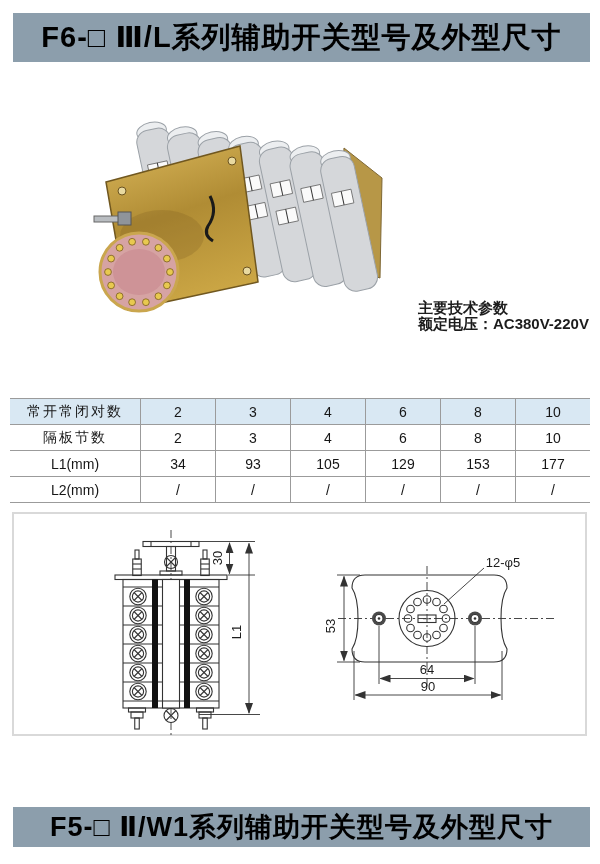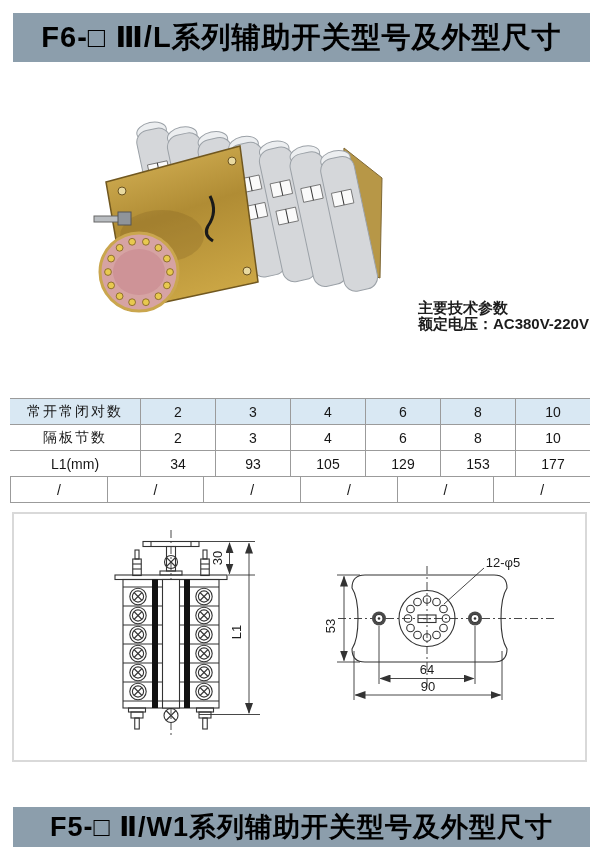--- a/index.html
+++ b/index.html
@@ -15,21 +15,21 @@
         line-height:16px;color:#1c1c1c;}
   .tech div{white-space:nowrap;}
   
   .spec-table{position:absolute;left:10px;top:389px;width:580px;font-size:14px;margin-top:9px;}
   .t-row{display:flex;align-items:stretch;height:25px;border-bottom:1px solid #9b9b9b;}
   .t-row.head{border-top:1px solid #9b9b9b;background:#d9e8f3;}
   .t-cell{flex:1;display:flex;align-items:center;justify-content:center;
           border-left:1px solid #9b9b9b;color:#161616;}
   .t-cell.lbl{flex:0 0 130px;border-left:none;letter-spacing:2px;}
   
-  .draw-box{position:absolute;left:12px;top:512px;width:575px;height:250px;
+  .draw-box{position:absolute;left:12px;top:512px;width:575px;height:224px;
             border:2px solid #d9d9d9;box-sizing:border-box;background:#fff;}
   .draw-box svg{display:block;}
   svg text{font-family:"Liberation Sans","DejaVu Sans",sans-serif;fill:#1c1c1c;}
 </style>
 </head>
 <body>
 
 <div class="page">
 
   <div class="banner top">F6-□ Ⅲ/L系列辅助开关型号及外型尺寸</div>
@@ -161,20 +161,21 @@
     <div class="t-row">
       <div class="t-cell lbl" style="letter-spacing:0">L1(mm)</div>
       <div class="t-cell">34</div>
       <div class="t-cell">93</div>
       <div class="t-cell">105</div>
       <div class="t-cell">129</div>
       <div class="t-cell">153</div>
       <div class="t-cell">177</div>
     </div>
     <div class="t-row">
+      <div class="t-cell lbl" style="letter-spacing:0">L2(mm)</div>
       <div class="t-cell">/</div>
       <div class="t-cell">/</div>
       <div class="t-cell">/</div>
       <div class="t-cell">/</div>
       <div class="t-cell">/</div>
       <div class="t-cell">/</div>
     </div>
   </div>
 
   <div class="draw-box">

